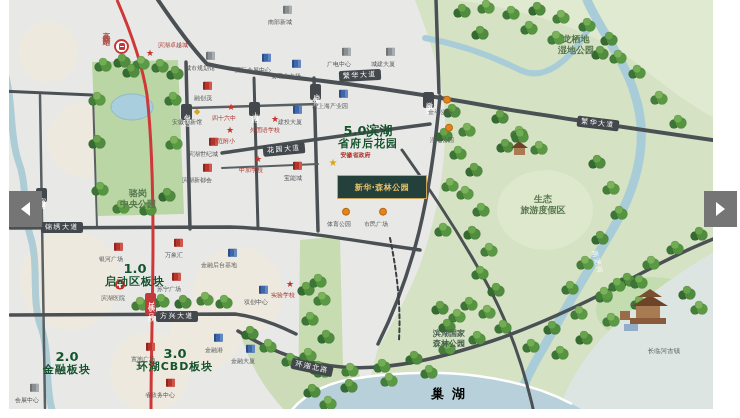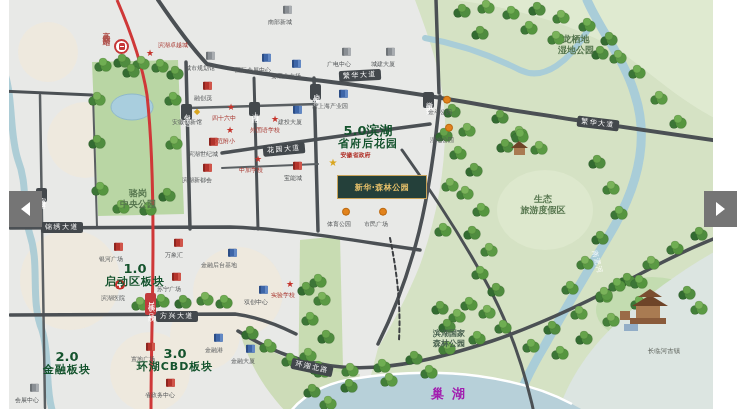--- a/index.html
+++ b/index.html
@@ -25,21 +25,21 @@
   
   .zone{position:absolute;text-align:center;color:#14532d;font-weight:700;transform:translateX(-50%);}
   .zone .num{font-size:13px;line-height:1.1;}
   .zone .nm{font-size:11px;letter-spacing:1px;line-height:1.15;white-space:nowrap;}
   
   .area{position:absolute;text-align:center;transform:translateX(-50%);line-height:1.2;white-space:nowrap;}
   .area.park{color:#55754d;font-weight:700;font-size:9px;}
   .area.forest{color:#47604e;font-weight:700;font-size:8px;}
   .area.town{color:#5a5f58;font-size:6.5px;transform:translateX(-50%);}
   .area.river{color:#fff;font-size:7px;opacity:.92;letter-spacing:1px;}
-  .area.lake{color:#a21caf;font-size:13px;font-weight:700;letter-spacing:8px;}
+  .area.lake{color:#000000;font-size:13px;font-weight:700;letter-spacing:8px;}
   
   .plate{position:absolute;left:337px;top:175px;width:88px;height:22px;background:#24403a;
          border:1px solid #caa45a;color:#e6c06a;font-size:8px;font-weight:700;letter-spacing:.5px;
          display:flex;align-items:center;justify-content:center;white-space:nowrap;}
   
   .poi{position:absolute;transform:translate(-50%,-50%);text-align:center;}
   .poi .lbl{display:block;margin-top:1px;font-size:6px;line-height:1.1;color:#55585a;white-space:nowrap;
             transform:translateX(calc(-50% + 5px));position:relative;left:0;}
   .poi .ic{display:inline-block;position:relative;}
   .ic-red,.ic-blue,.ic-gray{width:9px;height:8px;border-radius:1px;}

